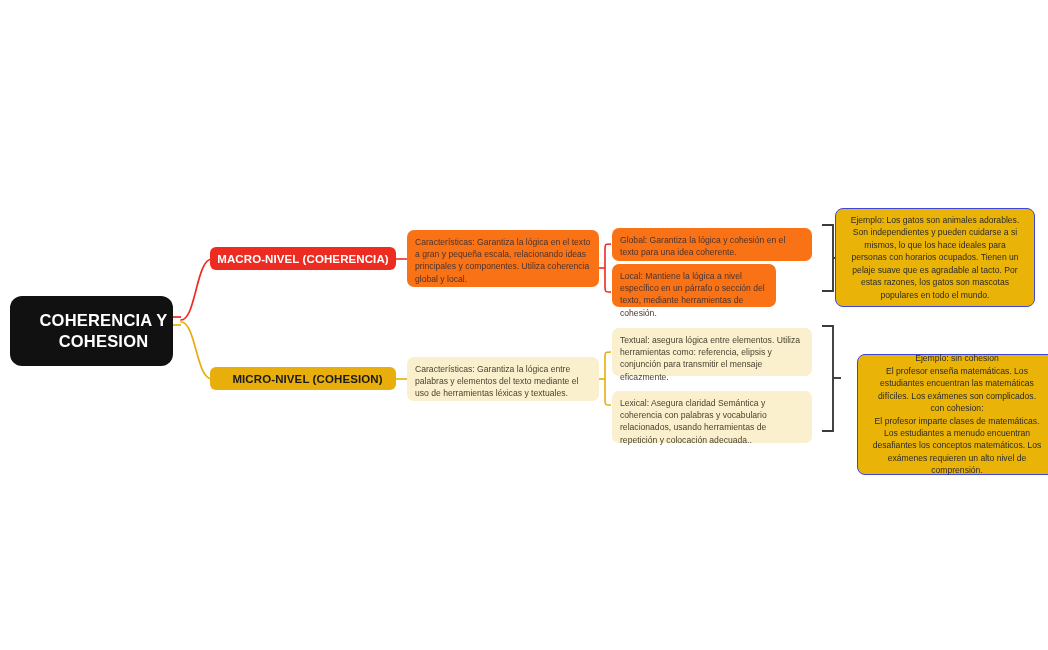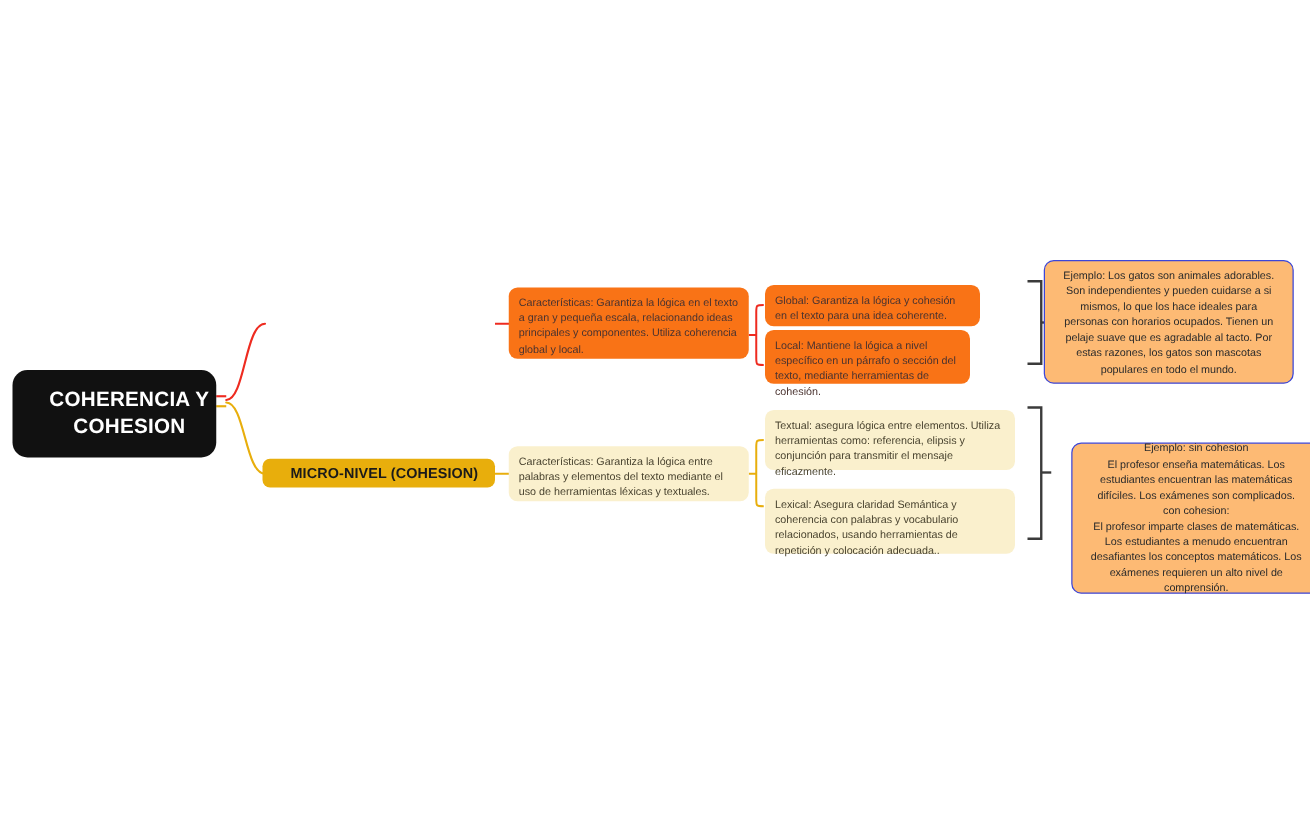--- a/index.html
+++ b/index.html
@@ -43,29 +43,29 @@
     padding:6px 8px 7px 8px;
     box-sizing:border-box;
     color:#3a3a3a;
   }
   .card.red{background:#f97316;color:#4a3330;}
   .card.yel{background:#FAF0CD;color:#4a4430;}
 
   #card-macro-feat{left:407px;top:230px;width:192px;height:57px;}
   #card-micro-feat{left:407px;top:357px;width:192px;height:44px;}
 
-  #card-global{left:612px;top:228px;width:172px;height:33px;}
+  #card-global{left:612px;top:228px;width:200px;height:33px;}
   #card-local {left:612px;top:264px;width:164px;height:43px;}
   #card-textual{left:612px;top:328px;width:200px;height:48px;}
   #card-lexical{left:612px;top:379px;width:200px;height:52px;margin-top:12px;}
 
   
   .example{
     border:1.6px solid #3C46D8;border-radius:8px;
-    background:#fdba74;
+    background:#eab308;
     font-size:8.6px;line-height:1.45;
     color:#2b2b2b;text-align:center;
     padding:7px 10px;box-sizing:border-box;
     display:flex;align-items:center;justify-content:center;
   }
   #ex-macro{left:835px;top:208px;width:200px;height:99px;}
   #ex-micro{left:857px;top:315px;width:200px;height:121px;margin-top:39px;}
   .example .inner{width:100%;white-space:pre-line;}
 </style>
 </head>
@@ -97,20 +97,23 @@
 
     <path d="M822,326 L833,326 L833,431 L822,431" stroke="#3B3B3B" stroke-width="1.9" fill="none"></path>
     <path d="M833,378 L841,378" stroke="#3B3B3B" stroke-width="1.9" fill="none"></path>
   </svg>
 
   <div class="node" id="root-node">
     <span style="white-space:pre-line;">COHERENCIA Y
 COHESION</span>
   </div>
 
+  <div class="node pill" id="pill-macro">
+    <span>MACRO-NIVEL (COHERENCIA)</span>
+  </div>
 
   <div class="node card red" id="card-macro-feat">
     <span>Características: Garantiza la lógica en el texto a gran y pequeña escala, relacionando ideas principales y componentes. Utiliza coherencia global y local.</span>
   </div>
 
   <div class="node card red" id="card-global">
     <span>Global: Garantiza la lógica y cohesión en el texto para una idea coherente.</span>
   </div>
 
   <div class="node card red" id="card-local">

